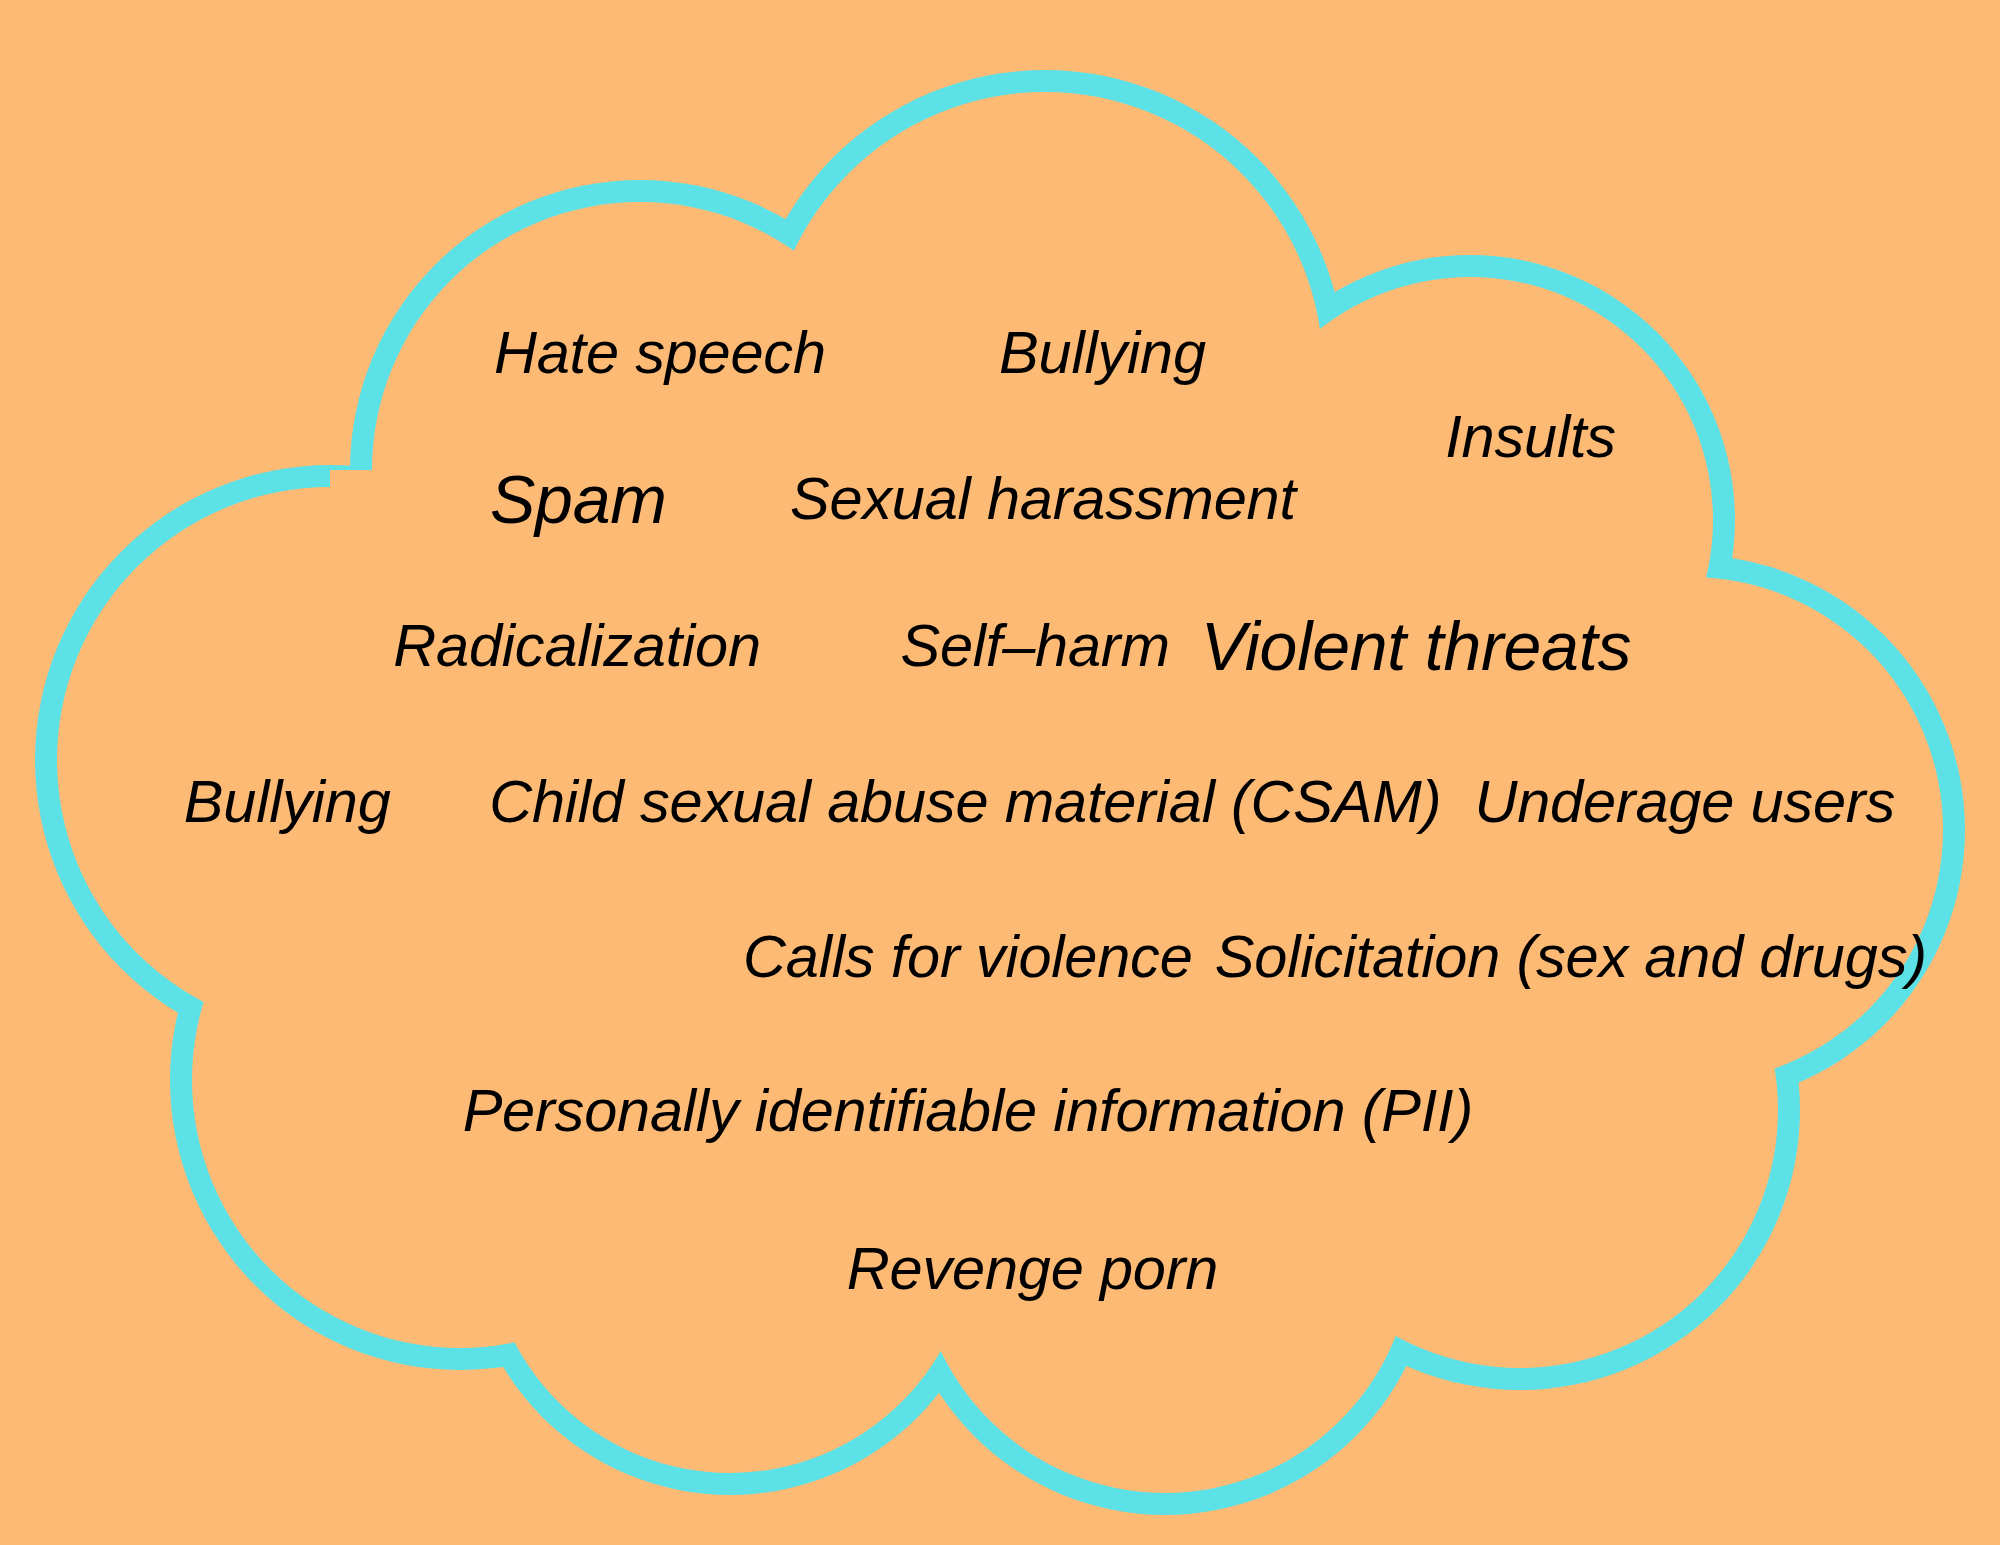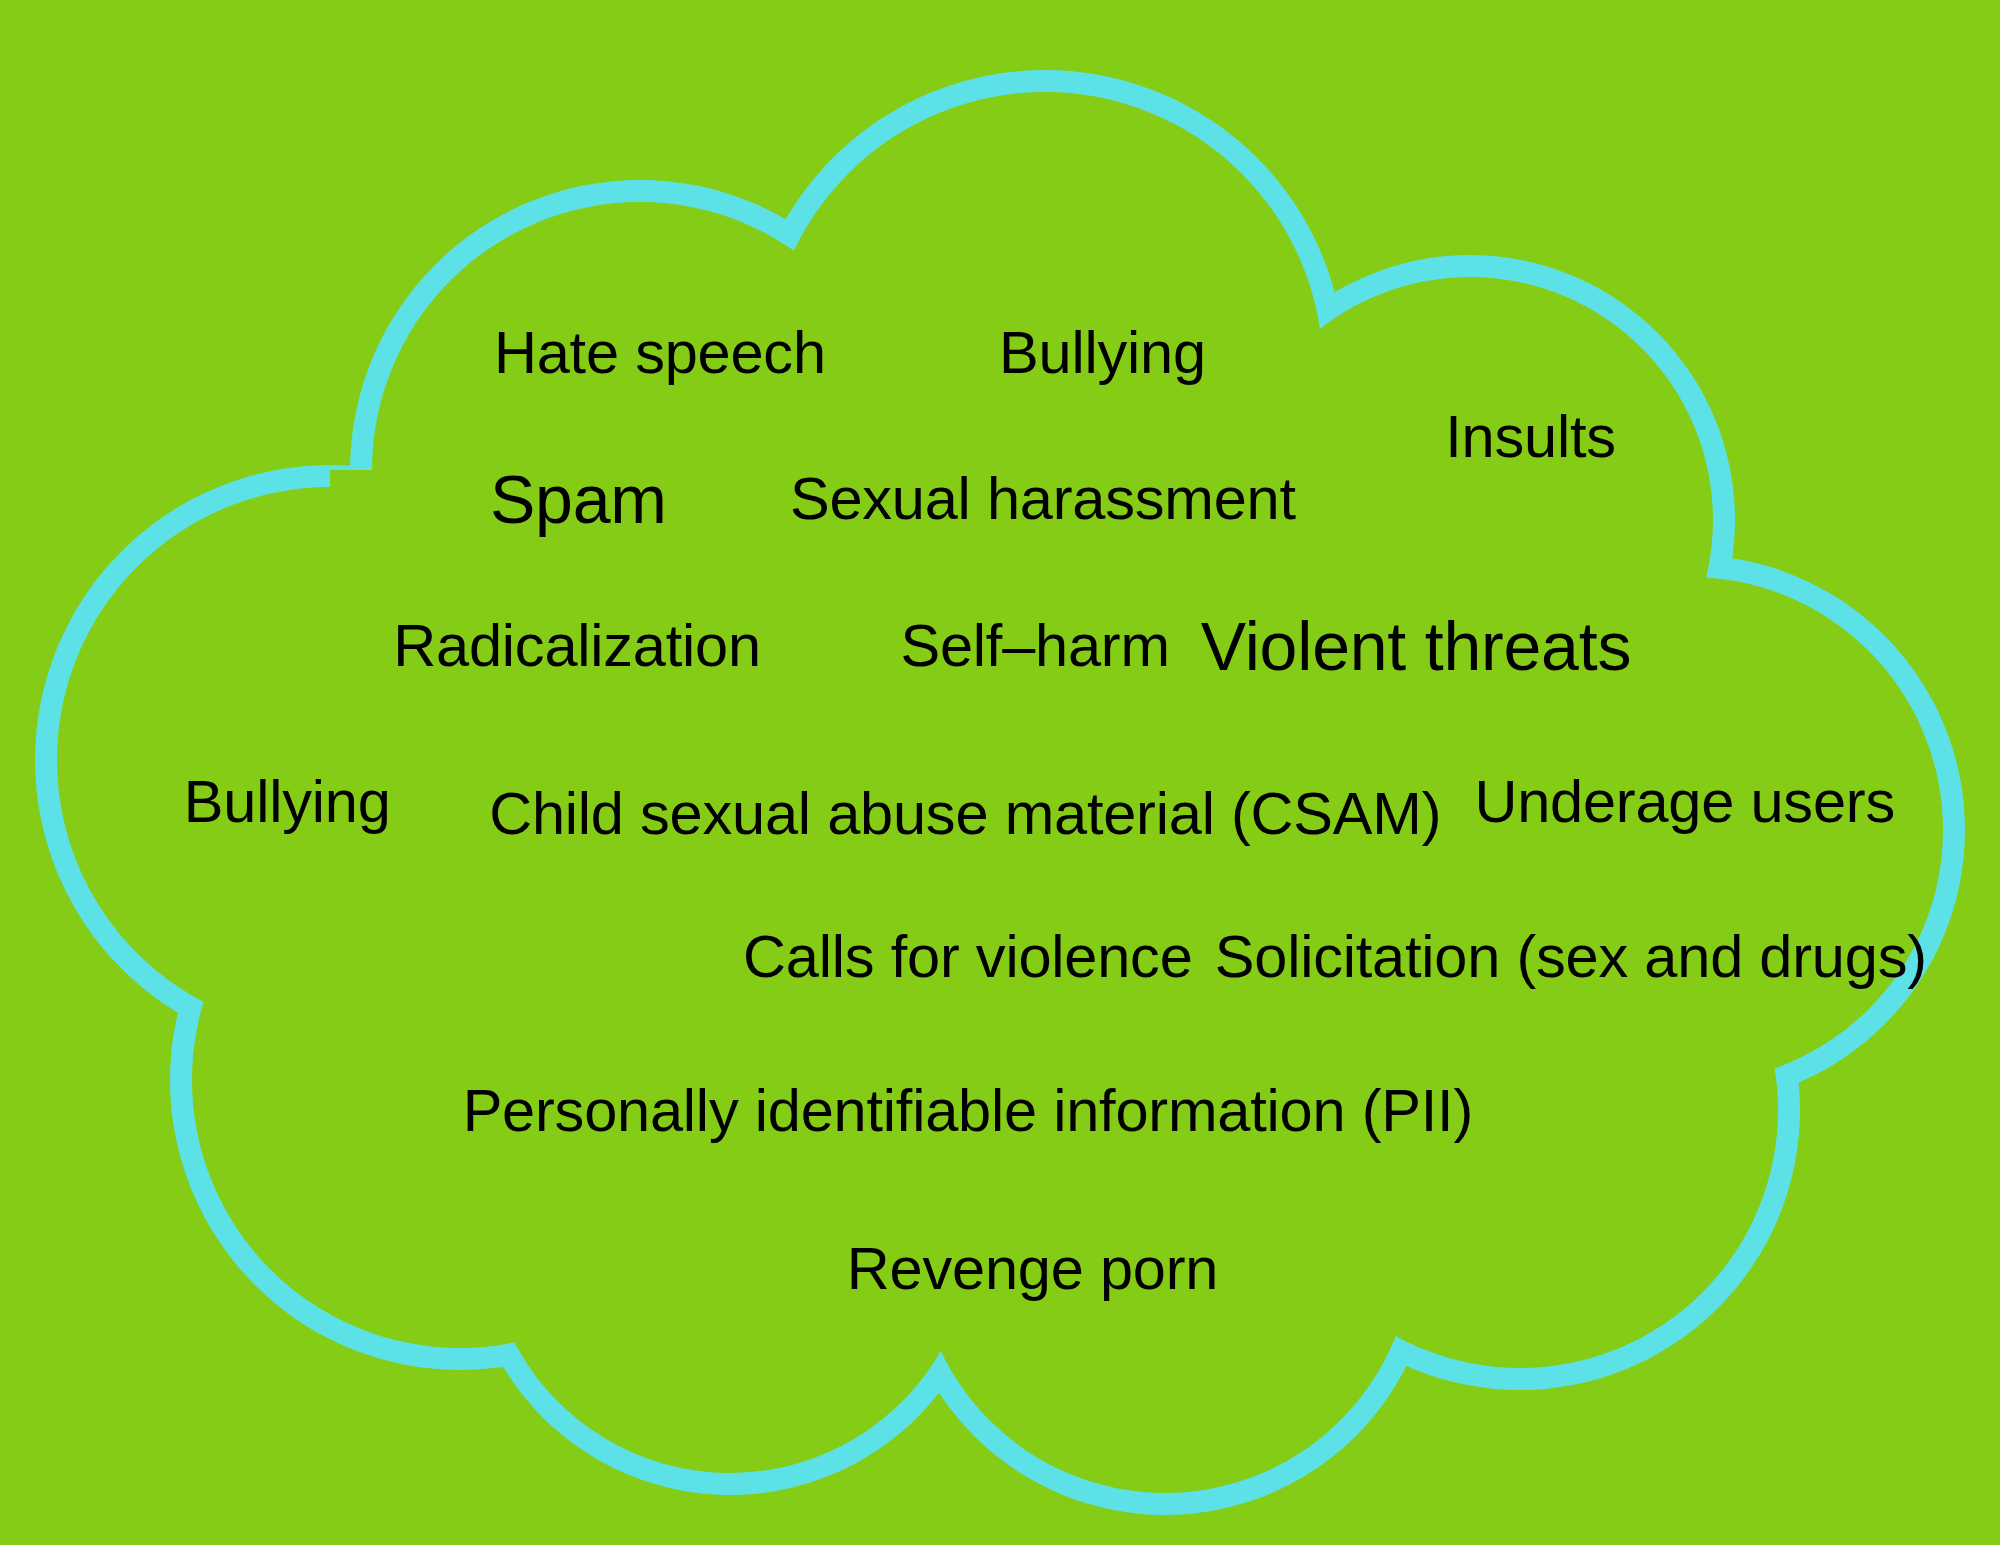--- a/index.html
+++ b/index.html
@@ -10,21 +10,22 @@
   body {
     width: 2000px;
     height: 1545px;
     overflow: hidden;
     font-family: "Liberation Sans", "DejaVu Sans", sans-serif;
   }
   #stage {
     position: relative;
     width: 2000px;
     height: 1545px;
-    background: #84cc16;
+    background: #fdba74;
+    font-style: italic;
   }
   #cloud-svg {
     position: absolute;
     left: 0;
     top: 0;
     width: 2000px;
     height: 1545px;
   }
   .tag {
     position: absolute;
@@ -80,20 +81,20 @@
 
   <div class="tag" style="left: 659.889px; top: 353.235px; font-size: 59.5194px; color: rgb(0, 0, 0);">Hate speech</div>
   <div class="tag" style="left: 1102.4px; top: 353.235px; font-size: 59.5194px; color: rgb(0, 0, 0);">Bullying</div>
   <div class="tag" style="left: 1490.57px; top: 437.338px; font-size: 59.5194px; color: rgb(0, 0, 0); margin-left: 40px;">Insults</div>
   <div class="tag" style="left: 578.373px; top: 499.445px; font-size: 68px; color: rgb(0, 0, 0);">Spam</div>
   <div class="tag" style="left: 1042.88px; top: 499.445px; font-size: 59.5194px; color: rgb(0, 0, 0);">Sexual harassment</div>
   <div class="tag" style="left: 577.079px; top: 645.656px; font-size: 59.5194px; color: rgb(0, 0, 0);">Radicalization</div>
   <div class="tag" style="left: 1035.12px; top: 645.656px; font-size: 59.5194px; color: rgb(0, 0, 0);">Self–harm</div>
   <div class="tag" style="left: 1416px; top: 645.656px; font-size: 68px; color: rgb(0, 0, 0);">Violent threats</div>
   <div class="tag" style="left: 287.246px; top: 802.218px; font-size: 59.5194px; color: rgb(0, 0, 0);">Bullying</div>
-  <div class="tag" style="left: 965.249px; top: 802.218px; font-size: 59.5194px; color: rgb(0, 0, 0); margin-top: 12px;">Child sexual abuse material (CSAM)</div>
+  <div class="tag" style="left: 965.249px; top: 802.218px; font-size: 59.5194px; color: rgb(0, 0, 0);">Child sexual abuse material (CSAM)</div>
   <div class="tag" style="left: 1684.66px; top: 802.218px; font-size: 59.5194px; color: rgb(0, 0, 0);">Underage users</div>
   <div class="tag" style="left: 967.837px; top: 957.486px; font-size: 59.5194px; color: rgb(0, 0, 0);">Calls for violence</div>
   <div class="tag" style="left: 967.837px; top: 1111.46px; font-size: 59.5194px; color: rgb(0, 0, 0);">Personally identifiable information (PII)</div>
   <div class="tag" style="left: 1570.79px; top: 957.486px; font-size: 59.5194px; color: rgb(0, 0, 0);">Solicitation (sex and drugs)</div>
   <div class="tag" style="left: 1032.53px; top: 1269.32px; font-size: 59.5194px; color: rgb(0, 0, 0);">Revenge porn</div>
 
 </div>
 
 </body></html>

